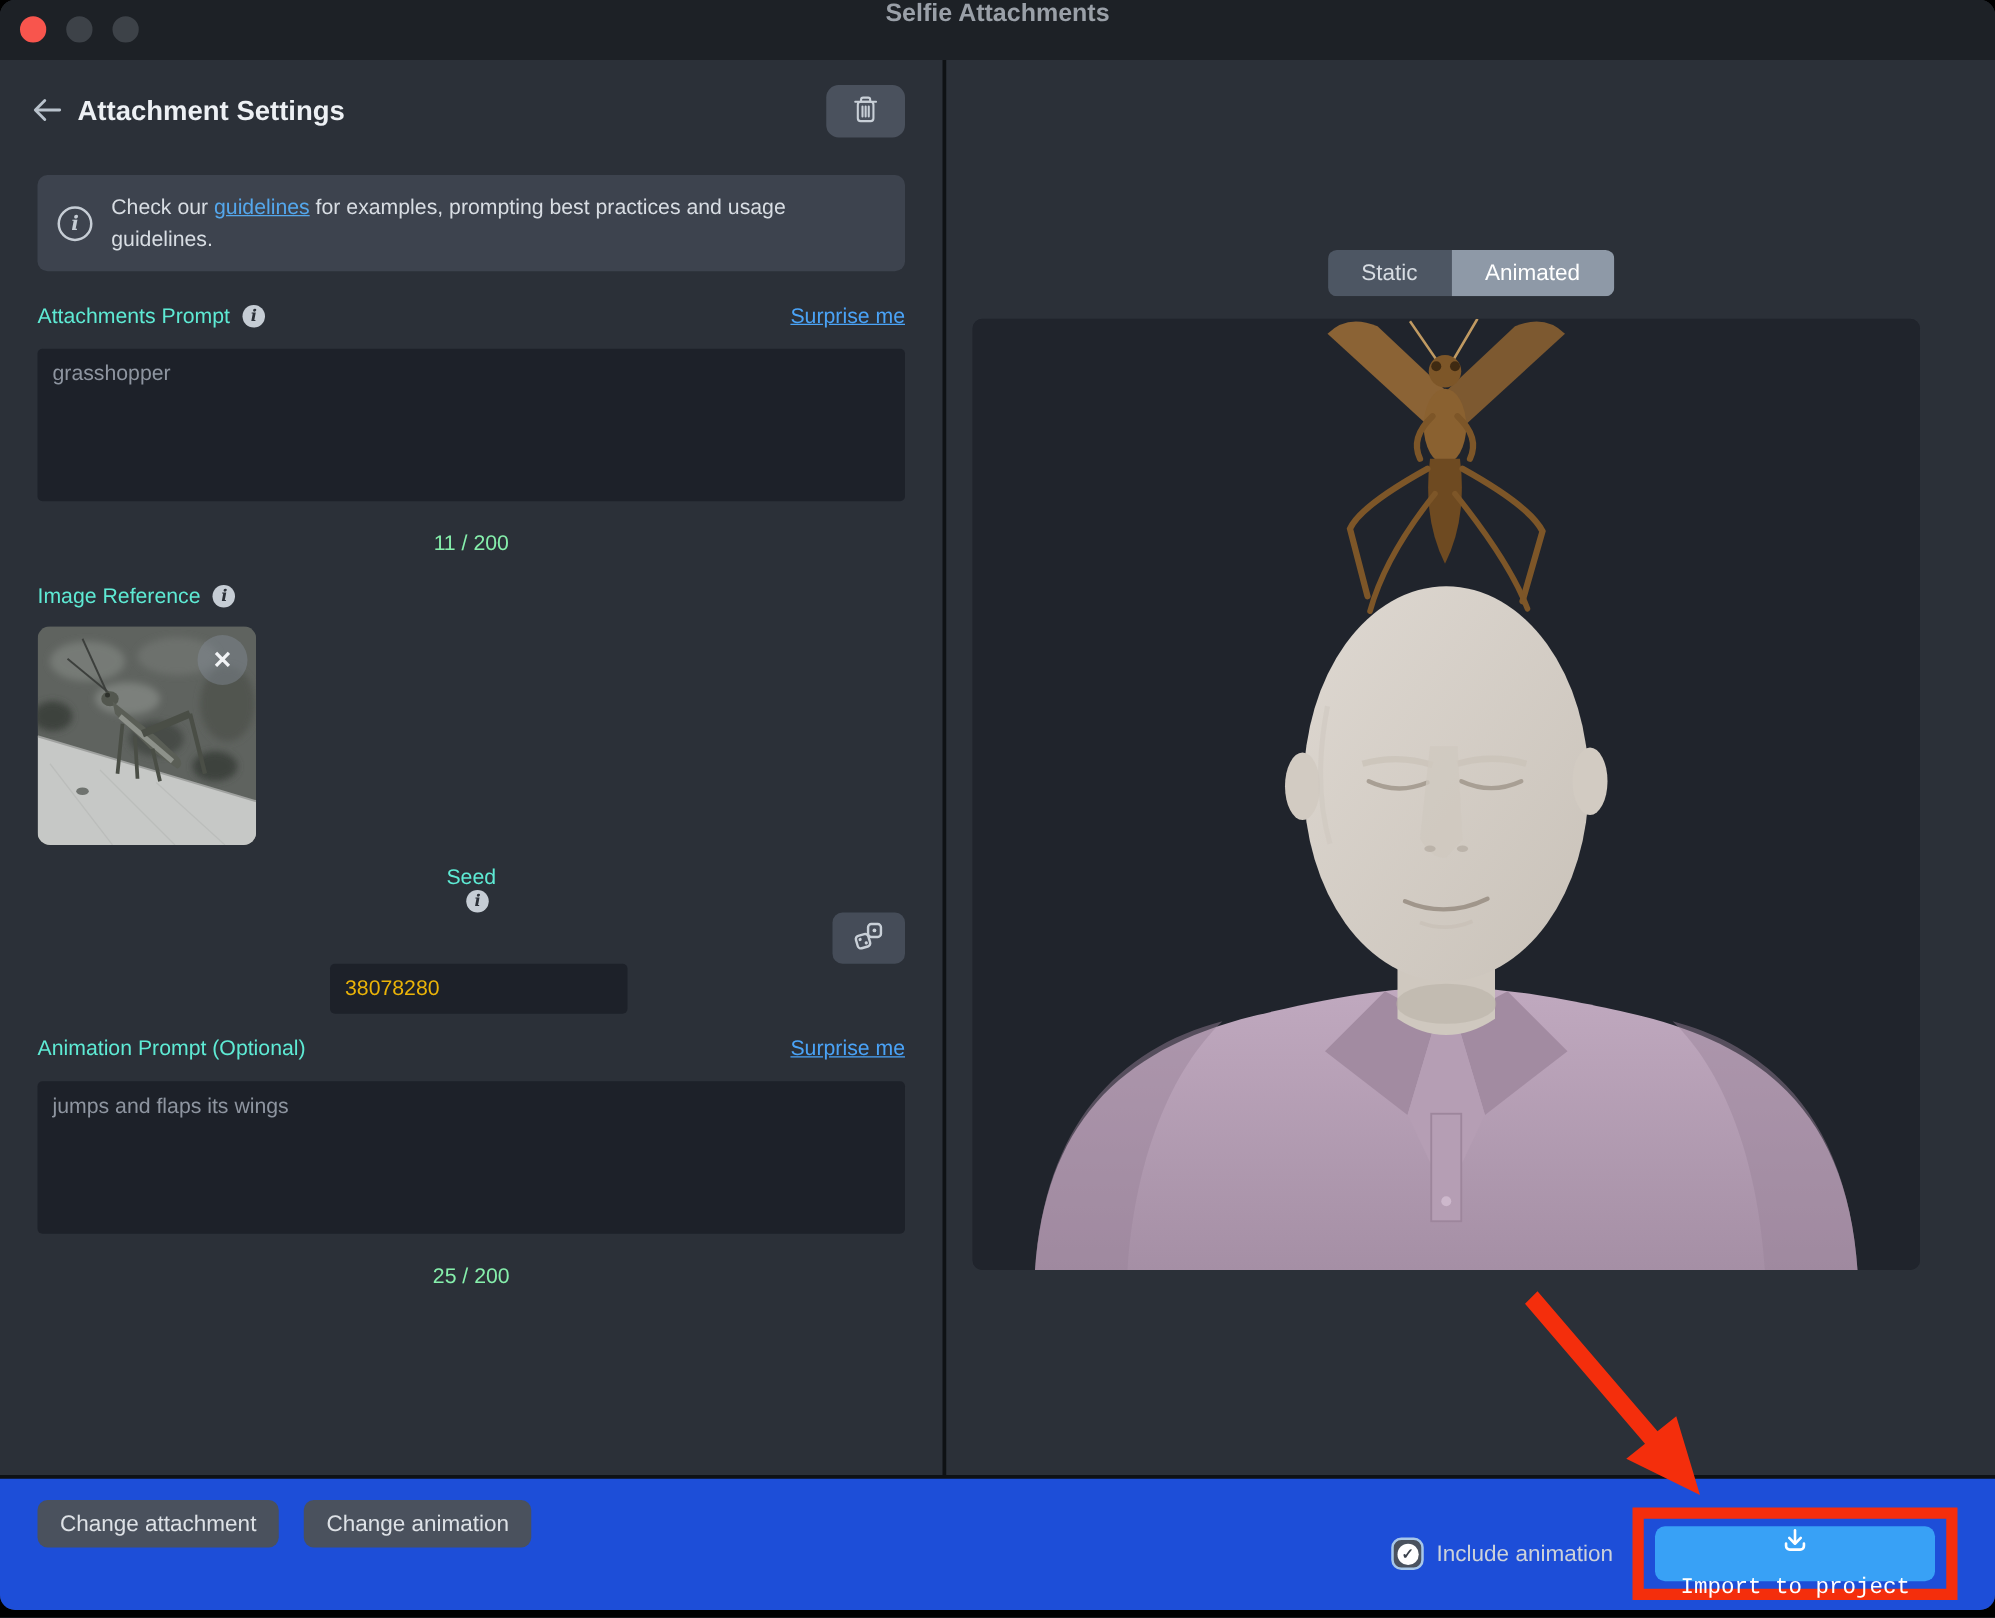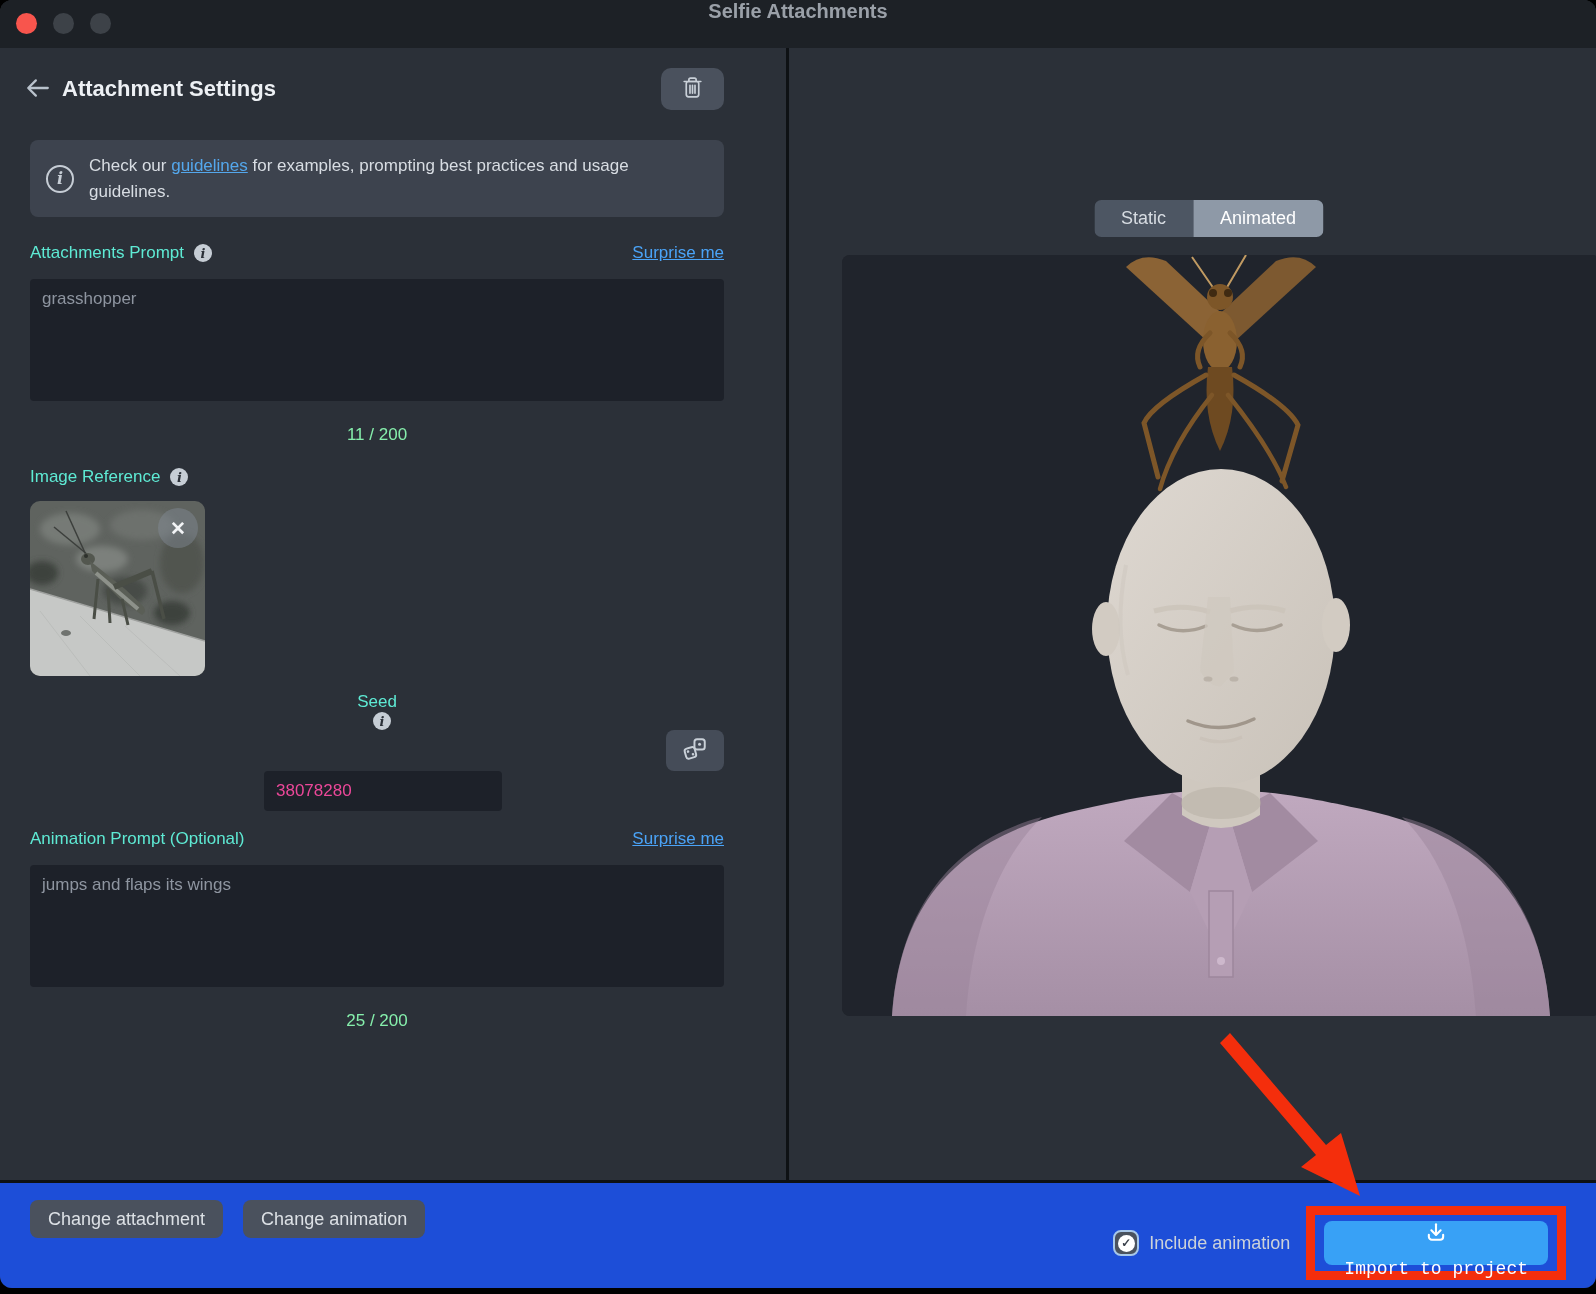--- a/index.html
+++ b/index.html
@@ -11,21 +11,21 @@
   .window{position:absolute;top:0;left:0;width:1596px;height:1288px;background:#2b3038;
     border-radius:12px;overflow:hidden;}
   
   .titlebar{height:48px;background:#1d2126;display:flex;align-items:flex-start;justify-content:center;position:relative;}
   .title{font-size:20px;font-weight:bold;color:#9aa0a8;}
   .lights{position:absolute;left:16px;top:13px;display:flex;gap:16px;}
   .light{width:21px;height:21px;border-radius:50%;border:none;padding:0;}
   .light.red{background:#f8554d;}
   .light.dim{background:#3d4248;}
   
-  .main{position:absolute;top:48px;left:0;right:0;bottom:108px;display:flex;gap:32px;}
+  .main{position:absolute;top:48px;left:0;right:0;bottom:108px;display:flex;}
   .left{width:754px;box-sizing:border-box;padding:0 30px;}
   .vdivider{width:3px;background:#0e1114;}
   .right{flex:1;position:relative;}
   
   .lp-header{margin:20px 0 0 -10px;display:flex;align-items:center;height:42px;}
   .back-btn{width:36px;height:36px;background:none;border:none;display:flex;align-items:center;justify-content:center;padding:0;}
   .lp-title{font-size:22px;font-weight:bold;color:#edf0f4;margin-left:6px;}
   .trash-btn{margin-left:auto;width:63px;height:42px;background:#4a515d;border:none;border-radius:10px;
     display:flex;align-items:center;justify-content:center;padding:0;}
   .banner{margin-top:30px;background:#3d434e;border-radius:8px;padding:13px 16px;display:flex;gap:15px;align-items:center;}
@@ -45,21 +45,21 @@
   .counter{margin-top:24px;text-align:center;font-size:17px;color:#86efac;}
   .thumb{margin-top:14px;position:relative;width:175px;height:175px;border-radius:10px;overflow:hidden;cursor:pointer;}
   .thumb svg{display:block;}
   .thumb-close{position:absolute;top:7px;right:7px;width:40px;height:40px;border-radius:50%;
     background:rgba(130,140,150,.45);border:none;color:#f2f4f6;font-size:19px;font-weight:bold;
     display:flex;align-items:center;justify-content:center;padding:0;}
   .seed-row{margin-top:16px;display:flex;align-items:center;flex-direction:column;}
   .dice-btn{margin-left:auto;width:58px;height:41px;background:#454c58;border:none;border-radius:8px;
     display:flex;align-items:center;justify-content:center;padding:0;}
   .seed-input{margin-left:12px;width:238px;height:40px;background:#1d2129;border:none;border-radius:4px;
-    color:#ec4899;font-size:17px;padding:0 12px;box-sizing:border-box;font-family:inherit;}
+    color:#eab308;font-size:17px;padding:0 12px;box-sizing:border-box;font-family:inherit;}
   
   .tabs{position:absolute;top:152px;left:50%;transform:translateX(-50%);display:flex;border-radius:7px;overflow:hidden;}
   .tab{height:37px;font-size:18px;border:none;padding:0 27px;font-family:inherit;cursor:pointer;}
   .tab.static{background:#4d5663;color:#d7dce2;}
   .tab.animated{background:#8e99a7;color:#fff;}
   .preview{position:absolute;top:207px;left:21px;width:758px;height:761px;border-radius:8px;overflow:hidden;background:#20242c;}
   .preview svg{display:block;}
   
   .footer{position:absolute;left:0;right:0;bottom:0;height:108px;background:#1d4ed8;border-top:3px solid #0e1114;
     box-sizing:border-box;display:flex;align-items:flex-start;padding:17px 30px 0 30px;}

